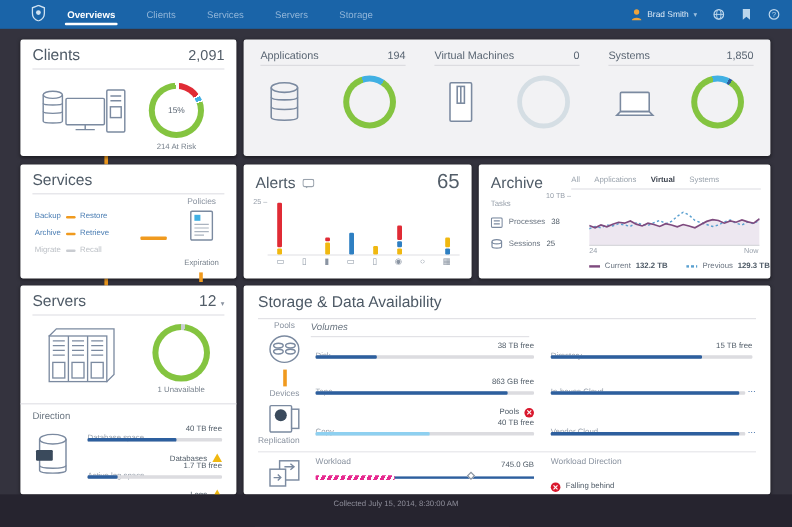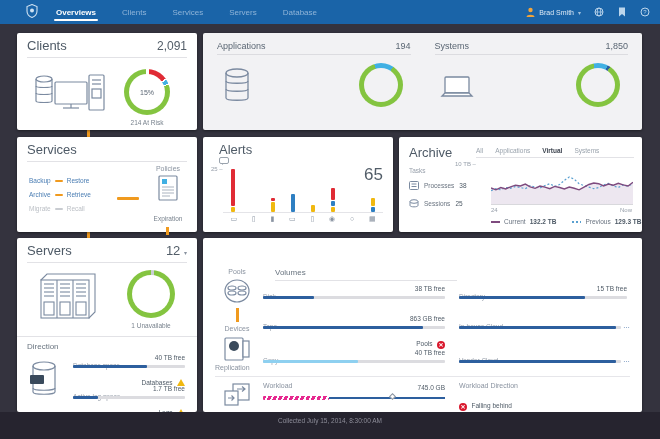--- a/index.html
+++ b/index.html
@@ -89,21 +89,21 @@
       <svg width="12" height="14" viewBox="0 0 12 14">
           <path d="M6 0.5 L11 2.5 V7 C11 10.5 8.6 12.6 6 13.5 C3.4 12.6 1 10.5 1 7 V2.5 Z" fill="none" stroke="#cfe2f2" stroke-width="1.1"></path>
           <circle cx="6" cy="6.5" r="2" fill="#cfe2f2"></circle>
         </svg>
     </span>
     <div class="nav-items">
       <span class="nav-item active">Overviews</span>
       <span class="nav-item">Clients</span>
       <span class="nav-item">Services</span>
       <span class="nav-item">Servers</span>
-      <span class="nav-item">Database</span>
+      <span class="nav-item">Storage</span>
     </div>
     <div class="nav-right">
       <span class="user-menu">
         <svg width="9" height="10" viewBox="0 0 9 10">
             <circle cx="4.5" cy="3" r="2.2" fill="#f0a43c"></circle>
             <path d="M0.5 10 C0.5 7 8.5 7 8.5 10 Z" fill="#f0a43c"></path>
           </svg>
         <span class="user-name">Brad Smith</span>
         <span class="chev">▾</span>
       </span>
@@ -166,20 +166,34 @@
         <svg width="28" height="38" viewBox="0 0 28 38" stroke="#7b8aa0" fill="none" stroke-width="1.3">
             <ellipse cx="14" cy="6" rx="11" ry="4"></ellipse>
             <path d="M3 6 V31 C3 34 25 34 25 31 V6"></path>
             <path d="M3 14 C3 17 25 17 25 14 M3 22 C3 25 25 25 25 22"></path>
           </svg>
       </span>
       <div class="donut donut-apps" style="position:absolute;right:8px;top:22px;width:44px;height:44px;"></div>
     </div>
     <div style="flex:1;position:relative;">
       <div style="display:flex;justify-content:space-between;border-bottom:1px solid #dcdce0;padding-bottom:3px;">
+        <span style="font-size:9px;color:#5a6673;">Virtual Machines</span>
+        <span style="font-size:9px;color:#5a6673;">0</span>
+      </div>
+      <span style="position:absolute;left:10px;top:26px;">
+        <svg width="24" height="36" viewBox="0 0 24 36" stroke="#7b8aa0" fill="none" stroke-width="1.3">
+            <rect x="3" y="2" width="18" height="32" rx="1" fill="#fff"></rect>
+            <rect x="9" y="5" width="6" height="14"></rect>
+            <line x1="12" y1="5" x2="12" y2="19"></line>
+          </svg>
+      </span>
+      <div class="ring-empty" style="position:absolute;right:8px;top:22px;width:44px;height:44px;"></div>
+    </div>
+    <div style="flex:1;position:relative;">
+      <div style="display:flex;justify-content:space-between;border-bottom:1px solid #dcdce0;padding-bottom:3px;">
         <span style="font-size:9px;color:#5a6673;">Systems</span>
         <span style="font-size:9px;color:#5a6673;">1,850</span>
       </div>
       <span style="position:absolute;left:4px;top:34px;">
         <svg width="36" height="24" viewBox="0 0 36 24" stroke="#7b8aa0" fill="none" stroke-width="1.3">
             <rect x="6" y="2" width="24" height="16" rx="1" fill="#fff"></rect>
             <path d="M3 21 H33 L30 18 H6 Z" fill="#fff"></path>
           </svg>
       </span>
       <div class="donut donut-systems" style="position:absolute;right:8px;top:22px;width:44px;height:44px;"></div>
@@ -219,21 +233,21 @@
             <line x1="4" y1="18" x2="16" y2="18" stroke="#aab3bf" stroke-width="1"></line>
             <line x1="4" y1="21" x2="12" y2="21" stroke="#aab3bf" stroke-width="1"></line>
           </svg>
       </span>
       <div class="vconn" style="left:21px;top:62px;height:8px;"></div>
       <div class="tiny" style="margin-top:10px;">Expiration</div>
     </div>
   </div>
 
   <div class="card" style="left:203px;top:137px;width:190px;height:95px;">
-    <div style="position:absolute;left:10px;right:10px;top:5px;display:flex;align-items:baseline;flex-direction:column;">
+    <div style="position:absolute;left:10px;right:10px;top:5px;display:flex;align-items:baseline;">
       <span class="card-title">Alerts</span>
       <span style="margin-left:6px;">
         <svg width="10" height="8" viewBox="0 0 10 8">
             <rect x="0.5" y="0.5" width="9" height="6" rx="1.5" fill="none" stroke="#9aa3ad" stroke-width="1"></rect>
             <path d="M3 6.5 L3 8 L5 6.5" fill="#9aa3ad"></path>
           </svg>
       </span>
       <span class="card-count" style="margin-left:auto;font-size:17px;">65</span>
     </div>
     <span class="lbl" style="position:absolute;left:8px;top:29px;font-size:6px;"><span>25</span> –</span>
@@ -384,20 +398,23 @@
     <div class="bar" style="left:56px;top:158px;right:12px;">
         <i style="width: 22%;"></i>
       </div>
     <div style="position:absolute;top:163px;right:12px;">
       <span class="val">Logs</span>
       <span class="warn"></span>
     </div>
   </div>
 
   <div class="card" style="left:203px;top:238px;width:439px;height:174px;">
+    <div style="position:absolute;left:12px;right:12px;top:5px;border-bottom:1px solid #e2e2e6;padding-bottom:4px;">
+      <span class="card-title">Storage &amp; Data Availability</span>
+    </div>
 
     <div class="seclbl" style="position:absolute;left:14px;top:30px;width:40px;text-align:center;">Pools</div>
     <span style="position:absolute;left:20px;top:40px;">
       <svg width="28" height="26" viewBox="0 0 28 26" stroke="#7b8aa0" fill="none" stroke-width="1.2">
         <ellipse cx="14" cy="13" rx="12" ry="11"></ellipse>
         <ellipse cx="9" cy="10" rx="4" ry="2" fill="#fff"></ellipse>
           <ellipse cx="19" cy="10" rx="4" ry="2" fill="#fff"></ellipse>
         <ellipse cx="9" cy="15" rx="4" ry="2" fill="#fff"></ellipse>
           <ellipse cx="19" cy="15" rx="4" ry="2" fill="#fff"></ellipse>
       </svg>
@@ -415,21 +432,21 @@
     <div style="position:absolute;left:12px;right:12px;top:138px;border-top:1px solid #e6e6ea;"></div>
     <span style="position:absolute;left:20px;top:144px;">
       <svg width="28" height="26" viewBox="0 0 28 26" stroke="#7b8aa0" fill="none" stroke-width="1.2">
         <rect x="10" y="2" width="16" height="16" fill="#fff"></rect>
           <path d="M14 7 L22 7 M19 4.5 L22 7 L19 9.5"></path>
         <rect x="2" y="9" width="13" height="14" fill="#fff"></rect>
           <path d="M5 16 L11 16 M8.5 13.5 L11 16 L8.5 18.5"></path>
       </svg>
     </span>
 
-    <div class="colhead" style="position:absolute;left:72px;top:30px;width:182px;">Volumes</div>
+    <div class="colhead" style="position:absolute;left:56px;top:30px;width:182px;font-style:italic;">Volumes</div>
     <div style="position:absolute;left:60px;top:47px;width:182px;">
       <span class="lbl">Disk</span>
       <span class="val" style="float:right;">38 TB free</span>
     </div>
     <div class="bar" style="left:60px;top:58px;width:182px;">
         <i style="width: 28%;"></i>
       </div>
     <div style="position:absolute;left:60px;top:77px;width:182px;">
       <span class="lbl">Tape</span>
       <span class="val" style="float:right;">863 GB free</span>

